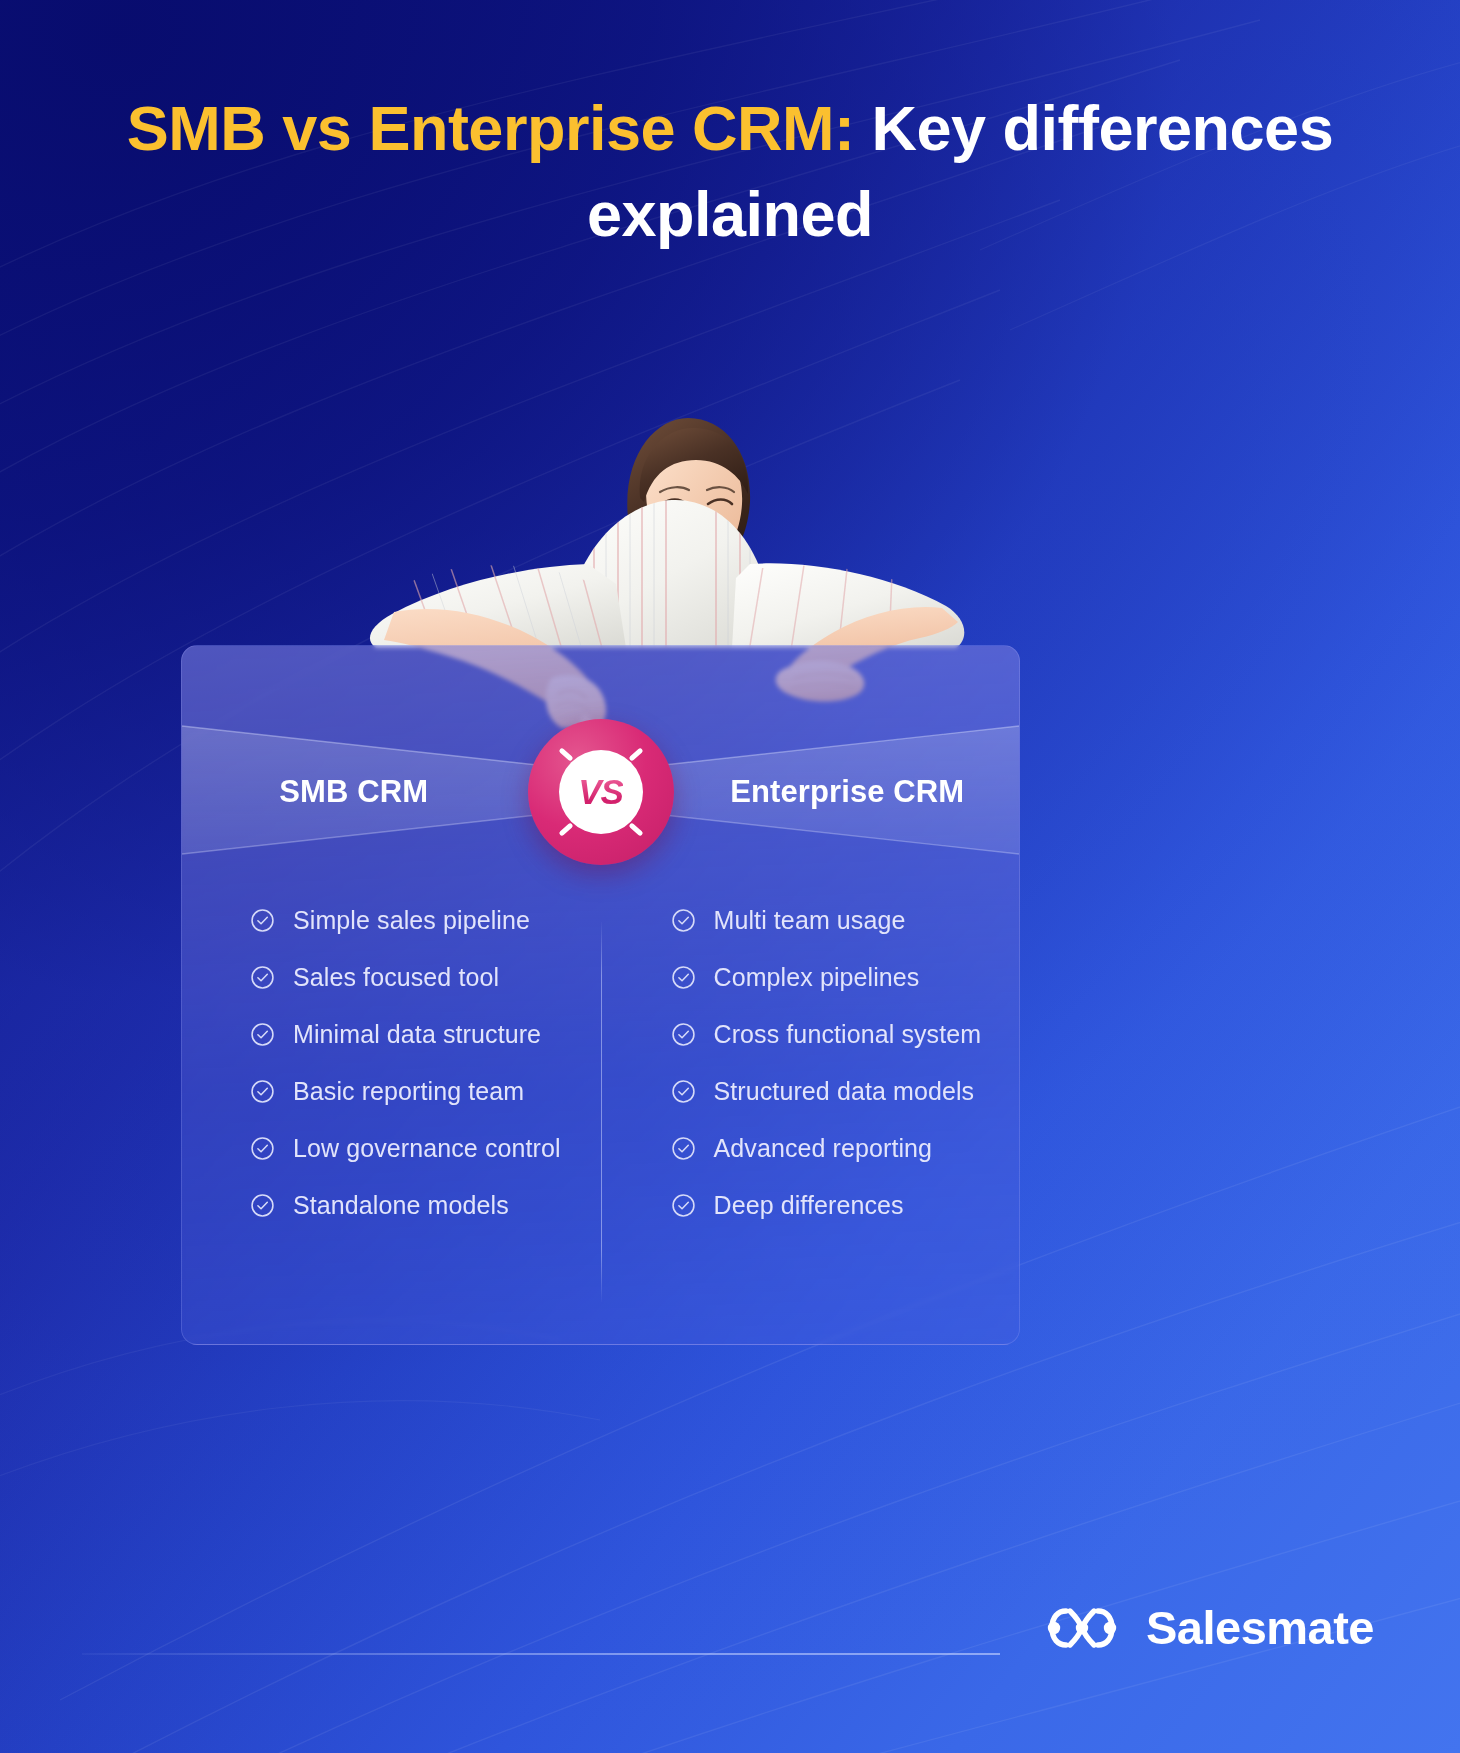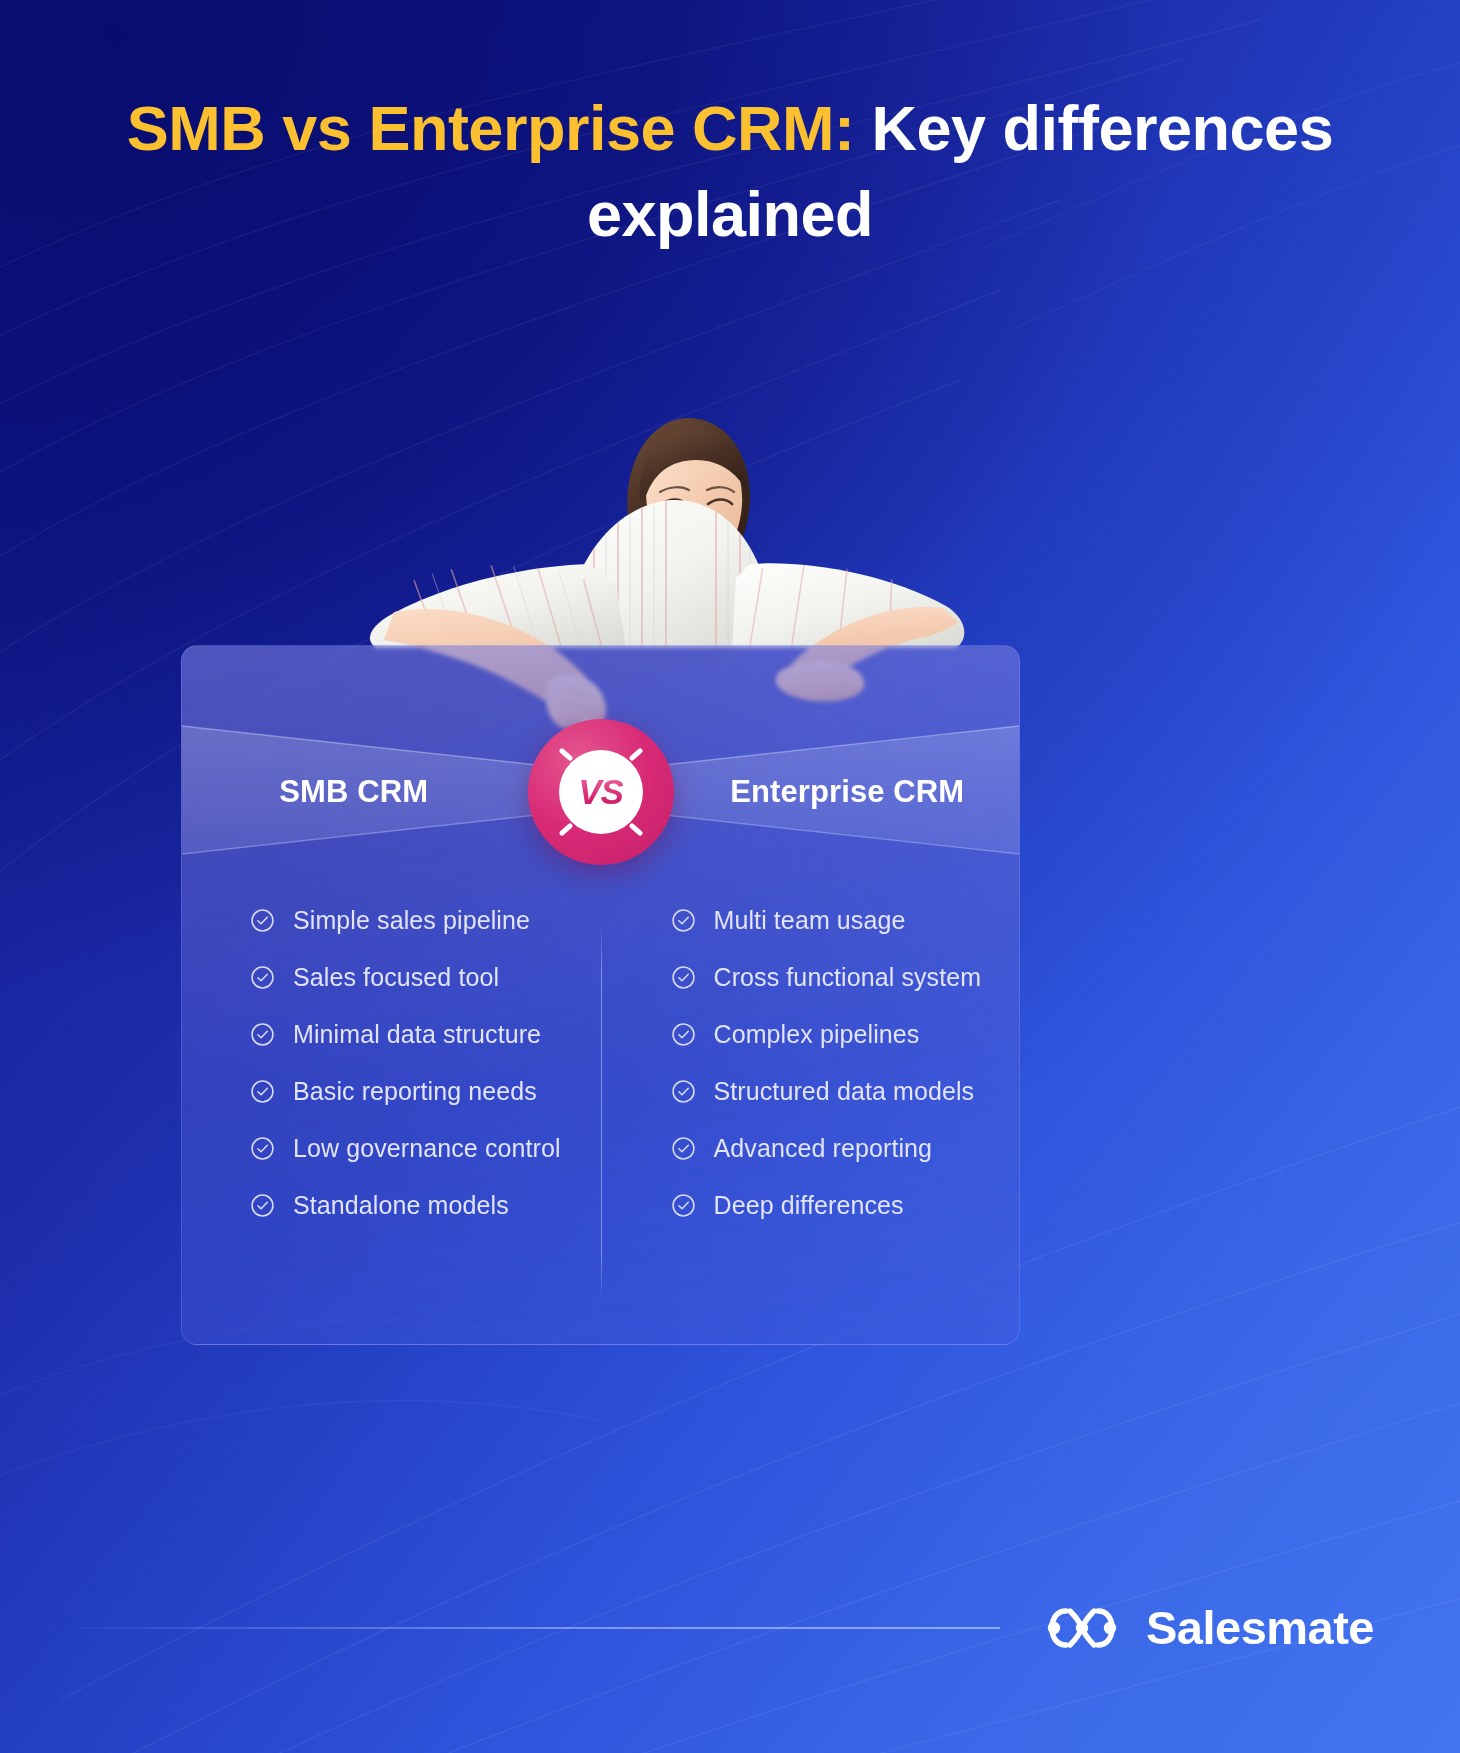--- a/index.html
+++ b/index.html
@@ -128,21 +128,21 @@
   }
   .chk svg { width: 25px; height: 25px; display:block; }
   .li-label {
     font-size: 25px; color: #e2e4fb; letter-spacing: 0.1px;
     white-space: nowrap;
   }
 
   
   .footer {
     position: absolute; left: 0; right: 0; bottom: 98px;
-    display: flex; align-items: center; z-index: 6;
+    display: flex; align-items: flex-end; z-index: 6;
     padding: 0 86px 0 82px;
   }
   .rule {
     flex: 1; height: 2px;
     background: linear-gradient(90deg, rgba(190,205,255,0.05) 0%, rgba(196,210,255,0.55) 60%, rgba(196,210,255,0.62) 100%);
   }
   .brand { display:flex; align-items:center; gap: 22px; margin-left: 40px; }
   .brand-mark { width: 84px; height: 54px; flex:0 0 84px; }
   .brand-mark svg { width:100%; height:100%; display:block; }
   .brand-name {
@@ -374,21 +374,21 @@
             </span>
           <span class="li-label">Minimal data structure</span>
         </div>
         <div class="li">
           <span class="chk">
               <svg viewBox="0 0 24 24">
                 <circle cx="12" cy="12" r="10" fill="none" stroke="#d6daf8" stroke-width="1.5"></circle>
                 <path d="M7.6 12.2 L10.6 15.1 L16.6 8.9" fill="none" stroke="#d6daf8" stroke-width="1.5" stroke-linecap="round" stroke-linejoin="round"></path>
               </svg>
             </span>
-          <span class="li-label">Basic reporting needs</span>
+          <span class="li-label">Basic reporting team</span>
         </div>
         <div class="li">
           <span class="chk">
               <svg viewBox="0 0 24 24">
                 <circle cx="12" cy="12" r="10" fill="none" stroke="#d6daf8" stroke-width="1.5"></circle>
                 <path d="M7.6 12.2 L10.6 15.1 L16.6 8.9" fill="none" stroke="#d6daf8" stroke-width="1.5" stroke-linecap="round" stroke-linejoin="round"></path>
               </svg>
             </span>
           <span class="li-label">Low governance control</span>
         </div>
@@ -413,30 +413,30 @@
             </span>
           <span class="li-label">Multi team usage</span>
         </div>
         <div class="li">
           <span class="chk">
               <svg viewBox="0 0 24 24">
                 <circle cx="12" cy="12" r="10" fill="none" stroke="#d6daf8" stroke-width="1.5"></circle>
                 <path d="M7.6 12.2 L10.6 15.1 L16.6 8.9" fill="none" stroke="#d6daf8" stroke-width="1.5" stroke-linecap="round" stroke-linejoin="round"></path>
               </svg>
             </span>
+          <span class="li-label">Complex pipelines</span>
+        </div>
+        <div class="li">
+          <span class="chk">
+              <svg viewBox="0 0 24 24">
+                <circle cx="12" cy="12" r="10" fill="none" stroke="#d6daf8" stroke-width="1.5"></circle>
+                <path d="M7.6 12.2 L10.6 15.1 L16.6 8.9" fill="none" stroke="#d6daf8" stroke-width="1.5" stroke-linecap="round" stroke-linejoin="round"></path>
+              </svg>
+            </span>
           <span class="li-label">Cross functional system</span>
-        </div>
-        <div class="li">
-          <span class="chk">
-              <svg viewBox="0 0 24 24">
-                <circle cx="12" cy="12" r="10" fill="none" stroke="#d6daf8" stroke-width="1.5"></circle>
-                <path d="M7.6 12.2 L10.6 15.1 L16.6 8.9" fill="none" stroke="#d6daf8" stroke-width="1.5" stroke-linecap="round" stroke-linejoin="round"></path>
-              </svg>
-            </span>
-          <span class="li-label">Complex pipelines</span>
         </div>
         <div class="li">
           <span class="chk">
               <svg viewBox="0 0 24 24">
                 <circle cx="12" cy="12" r="10" fill="none" stroke="#d6daf8" stroke-width="1.5"></circle>
                 <path d="M7.6 12.2 L10.6 15.1 L16.6 8.9" fill="none" stroke="#d6daf8" stroke-width="1.5" stroke-linecap="round" stroke-linejoin="round"></path>
               </svg>
             </span>
           <span class="li-label">Structured data models</span>
         </div>

